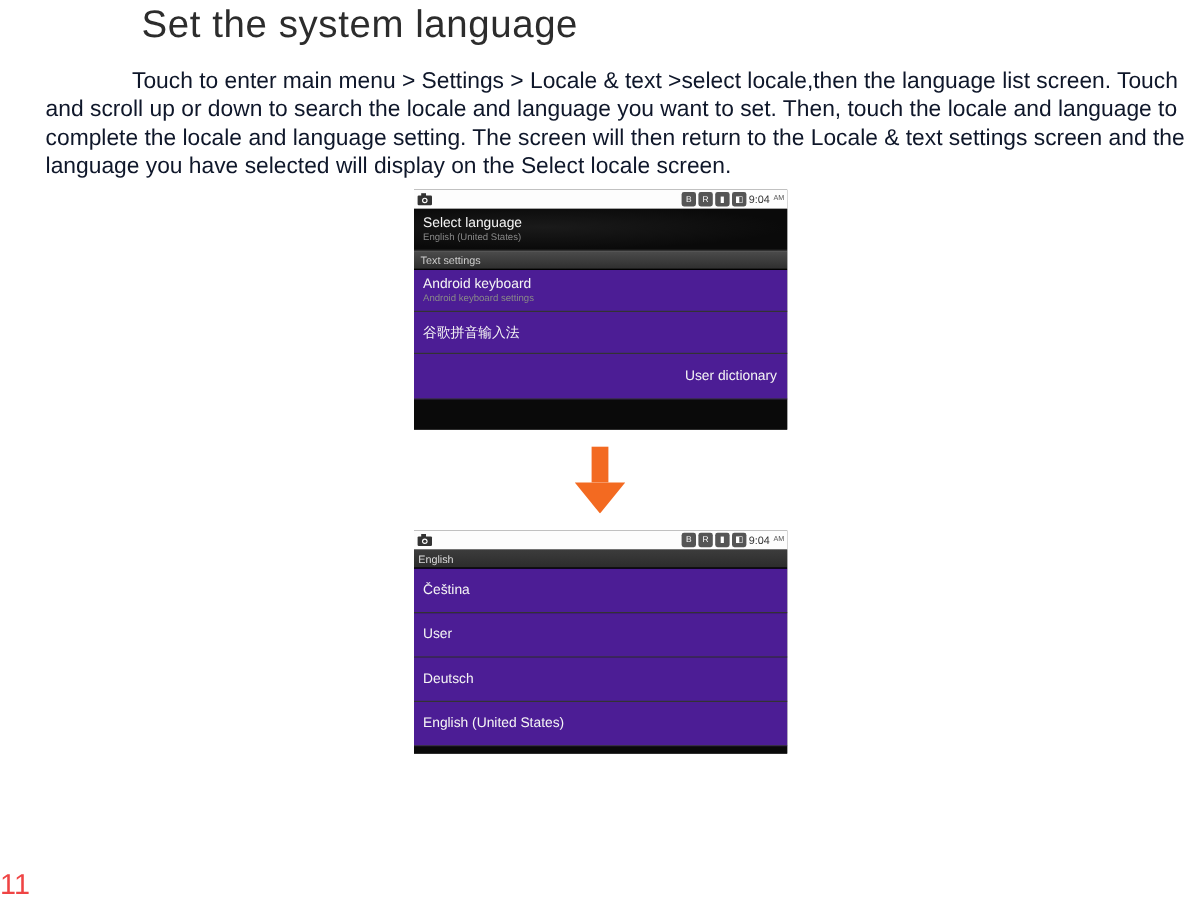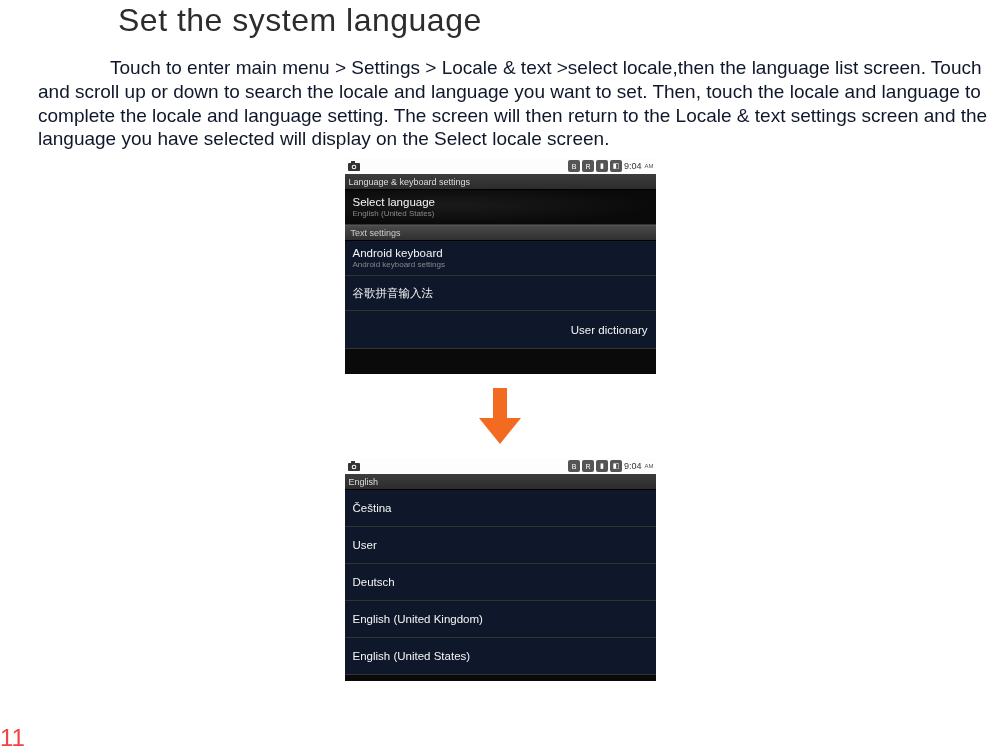--- a/index.html
+++ b/index.html
@@ -27,21 +27,21 @@
   .sb-ampm { font-size:6px; color:#555; margin-left:1px; }
   .sb-camera svg { display:block; }
 
   
   .bluehdr { height: 16px; background: linear-gradient(#3c3c3c, #2c2c2c); border-bottom: 1px solid #000; display:flex; align-items:center; padding-left:4px; font-size:9px; color:#ddd; }
 
   
   .sechdr { height: 16px; background: linear-gradient(#4a4a4a,#2f2f2f); display:flex; align-items:center; padding-left:6px; font-size:9px; color:#ccc; border-top:1px solid #555; border-bottom:1px solid #000; }
 
   
-  .row { min-height: 35px; padding: 5px 8px 5px 8px; border-bottom: 1px solid #333; background:#0f172a; display:flex; flex-direction:column; justify-content:center; }
+  .row { min-height: 35px; padding: 5px 8px 5px 8px; border-bottom: 1px solid #333; background:#4c1d95; display:flex; flex-direction:column; justify-content:center; }
   .row.single { min-height: 34px; }
   .row.highlighted { background: radial-gradient(ellipse at 35% 45%, #1a1a1a 0%, #0a0a0a 70%); }
   .row .title { font-size: 11.5px; color: #f5f5f5; }
   .row .sub { font-size: 8px; color: #888; margin-top: 1px; }
   .row.tall { min-height: 38px; text-align: right; }
 
   .phone .filler { height: 25px; background:#0a0a0a; }
   .phone .filler2 { height: 6px; background:#0a0a0a; }
 
   
@@ -78,21 +78,20 @@
         </div>
         <div class="sb-right">
           <span class="sb-pill">B</span>
           <span class="sb-pill">R</span>
           <span class="sb-pill">▮</span>
           <span class="sb-pill">◧</span>
           <span class="sb-time">9:04</span>
             <span class="sb-ampm">AM</span>
         </div>
       </div>
-      <div class="bluehdr">Language &amp; keyboard settings</div>
       <div class="row highlighted">
         <span class="title">Select language</span>
         <span class="sub">English (United States)</span>
       </div>
       <div class="sechdr">Text settings</div>
       <div class="row">
         <span class="title">Android keyboard</span>
         <span class="sub">Android keyboard settings</span>
       </div>
       <div class="row">
@@ -136,22 +135,19 @@
       <div class="row single">
         <span class="title">Čeština</span>
       </div>
       <div class="row single">
         <span class="title">User</span>
       </div>
       <div class="row single">
         <span class="title">Deutsch</span>
       </div>
       <div class="row single">
-        <span class="title">English (United Kingdom)</span>
-      </div>
-      <div class="row single">
         <span class="title">English (United States)</span>
       </div>
       <div class="filler2"></div>
     </div>
 
   </div>
 </div>
 
 </body></html>

